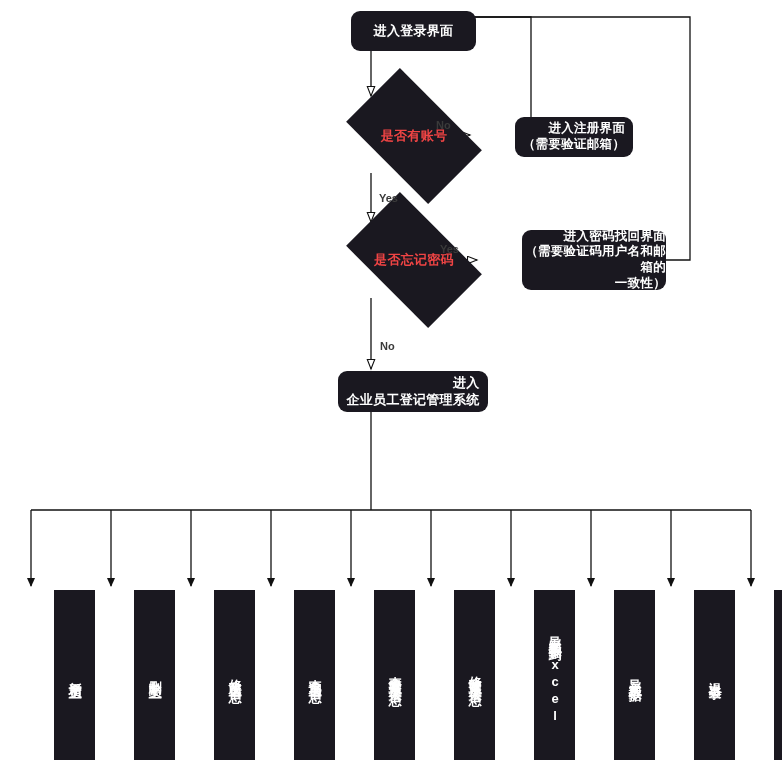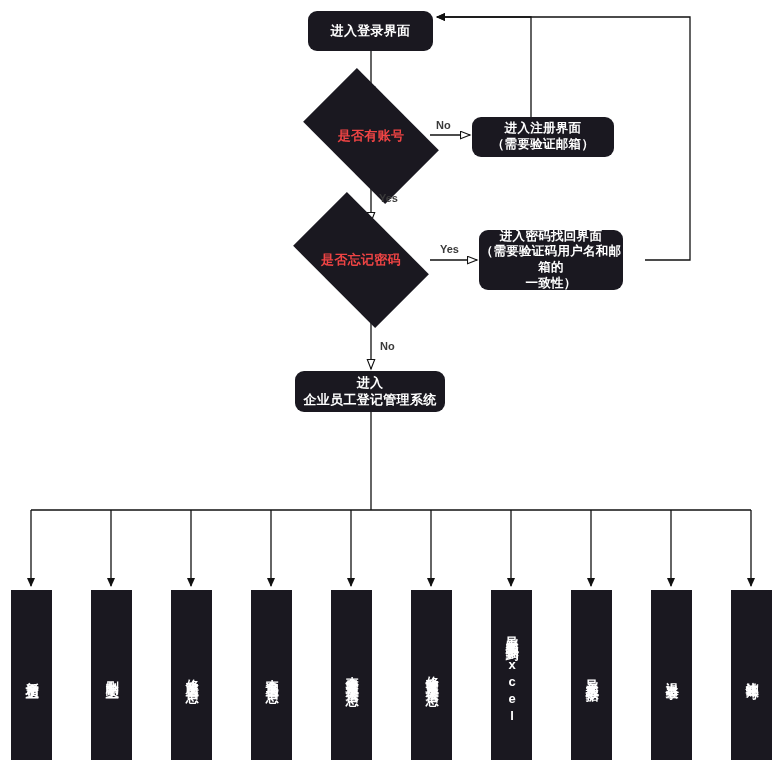--- a/index.html
+++ b/index.html
@@ -27,26 +27,27 @@
     pointer-events: none;
   }
   .node {
     position: absolute;
     box-sizing: border-box;
     background: #1a1820;
     color: #ffffff;
     display: flex;
     align-items: center;
     justify-content: center;
-    text-align: center;
+    text-align: right;
     line-height: 1.25;
     font-size: 13px;
     font-weight: 700;
     letter-spacing: 0.3px;
     white-space: pre-line;
+    margin-left: 43px;
   }
   .node.rounded {
     border-radius: 9px;
   }
   .node.diamond {
     background: transparent;
     border-radius: 0;
   }
   .diamond-shape {
     position: absolute;
@@ -128,24 +129,24 @@
     </g>
   </svg>
 
   <div class="node rounded" style="left:308px; top:11px; width:125px; height:40px;">进入登录界面</div>
 
   <div class="node diamond" style="left:313px; top:98px; width:116px; height:76px;">
     <span class="diamond-shape"></span>
     <span class="diamond-label">是否有账号</span>
   </div>
 
-  <div class="node rounded" style="left:472px; top:117px; width:142px; height:40px; font-size:12.5px;">进入注册界面
+  <div class="node rounded" style="left:472px; top:117px; width:118px; height:40px; font-size:12.5px;">进入注册界面
 （需要验证邮箱）</div>
 
-  <div class="node diamond" style="left:303px; top:222px; width:116px; height:76px;">
+  <div class="node diamond" style="left:313px; top:222px; width:116px; height:76px;">
     <span class="diamond-shape"></span>
     <span class="diamond-label">是否忘记密码</span>
   </div>
 
   <div class="node rounded" style="left:479px; top:230px; width:144px; height:60px; font-size:12.5px;">进入密码找回界面
 （需要验证码用户名和邮箱的
 一致性）</div>
 
   <div class="node rounded" style="left:295px; top:371px; width:150px; height:41px; font-size:13px;">进入
 企业员工登记管理系统</div>

